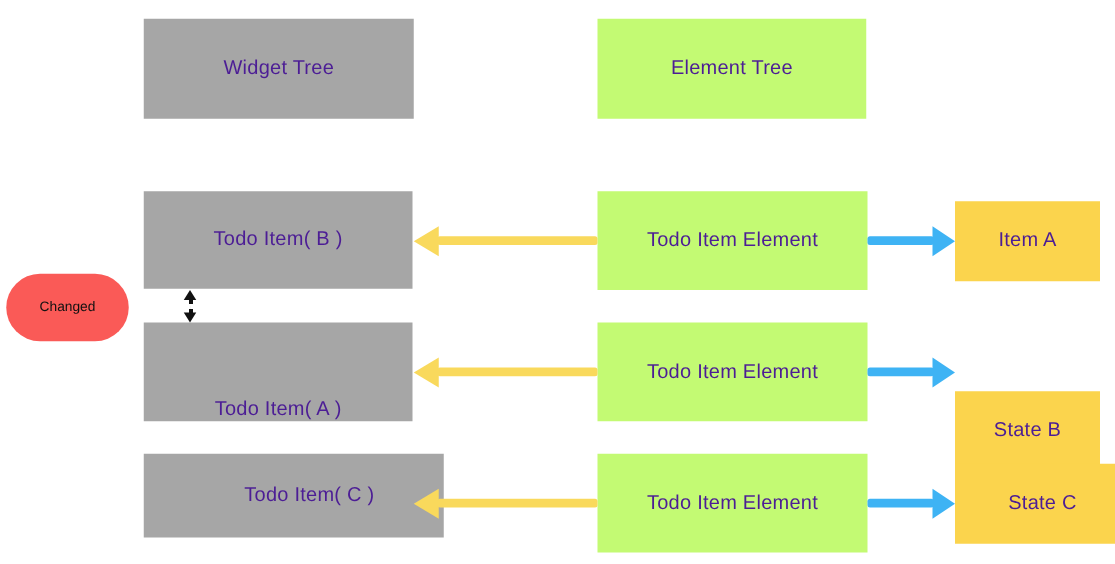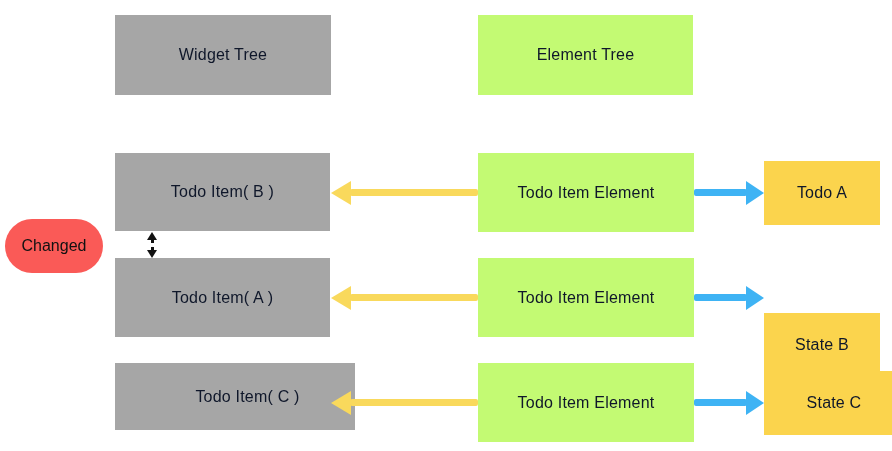--- a/index.html
+++ b/index.html
@@ -13,21 +13,21 @@
     width: 892px;
     height: 451px;
     background: #ffffff;
     overflow: hidden;
   }
   .box {
     position: absolute;
     display: flex;
     align-items: center;
     justify-content: center;
-    color: #0f172a;
+    color: #4c1d95;
     font-size: 16px;
     letter-spacing: 0.2px;
     white-space: nowrap;
   }
   .gray-box   { background: #a6a6a6; }
   .green-box  { background: #c3fa73; }
   .yellow-box { background: #fbd44d; }
 
   
   .y-line {
@@ -89,21 +89,21 @@
     left: 5px;
     top: 219px;
     width: 98px;
     height: 54px;
     background: #fa5a57;
     border-radius: 27px;
     display: flex;
     align-items: center;
     justify-content: center;
     color: #111111;
-    font-size: 16px;
+    font-size: 11px;
   }
 </style>
 </head>
 <body>
 
 <div class="canvas">
 
   <div class="box gray-box" style="left:115px; top:15px; width:216px; height:80px;">
     <span>Widget Tree</span>
   </div>
@@ -111,28 +111,28 @@
     <span>Element Tree</span>
   </div>
 
   <div class="box gray-box" style="left:115px; top:153px; width:215px; height:78px;">
     <span>Todo Item( B )</span>
   </div>
   <div class="box green-box" style="left:478px; top:153px; width:216px; height:79px;">
     <span>Todo Item Element</span>
   </div>
   <div class="box yellow-box" style="left:764px; top:161px; width:116px; height:64px;">
-    <span>Todo A</span>
+    <span>Item A</span>
   </div>
   <div class="y-head" style="left:331px; top:181px;"></div>
   <div class="y-line" style="left:350px; top:189px; width:128px;"></div>
   <div class="b-line" style="left:694px; top:189px; width:53px;"></div>
   <div class="b-head" style="left:746px; top:181px;"></div>
 
-  <div class="box gray-box" style="left:115px; top:258px; width:215px; height:79px;">
+  <div class="box gray-box" style="left:115px; top:258px; width:215px; height:79px;align-items:flex-end;">
     <span>Todo Item( A )</span>
   </div>
   <div class="box green-box" style="left:478px; top:258px; width:216px; height:79px;">
     <span>Todo Item Element</span>
   </div>
   <div class="box yellow-box" style="left:764px; top:266px; width:116px; height:64px;margin-top:47px;">
     <span>State B</span>
   </div>
   <div class="y-head" style="left:331px; top:286px;"></div>
   <div class="y-line" style="left:350px; top:294px; width:128px;"></div>

